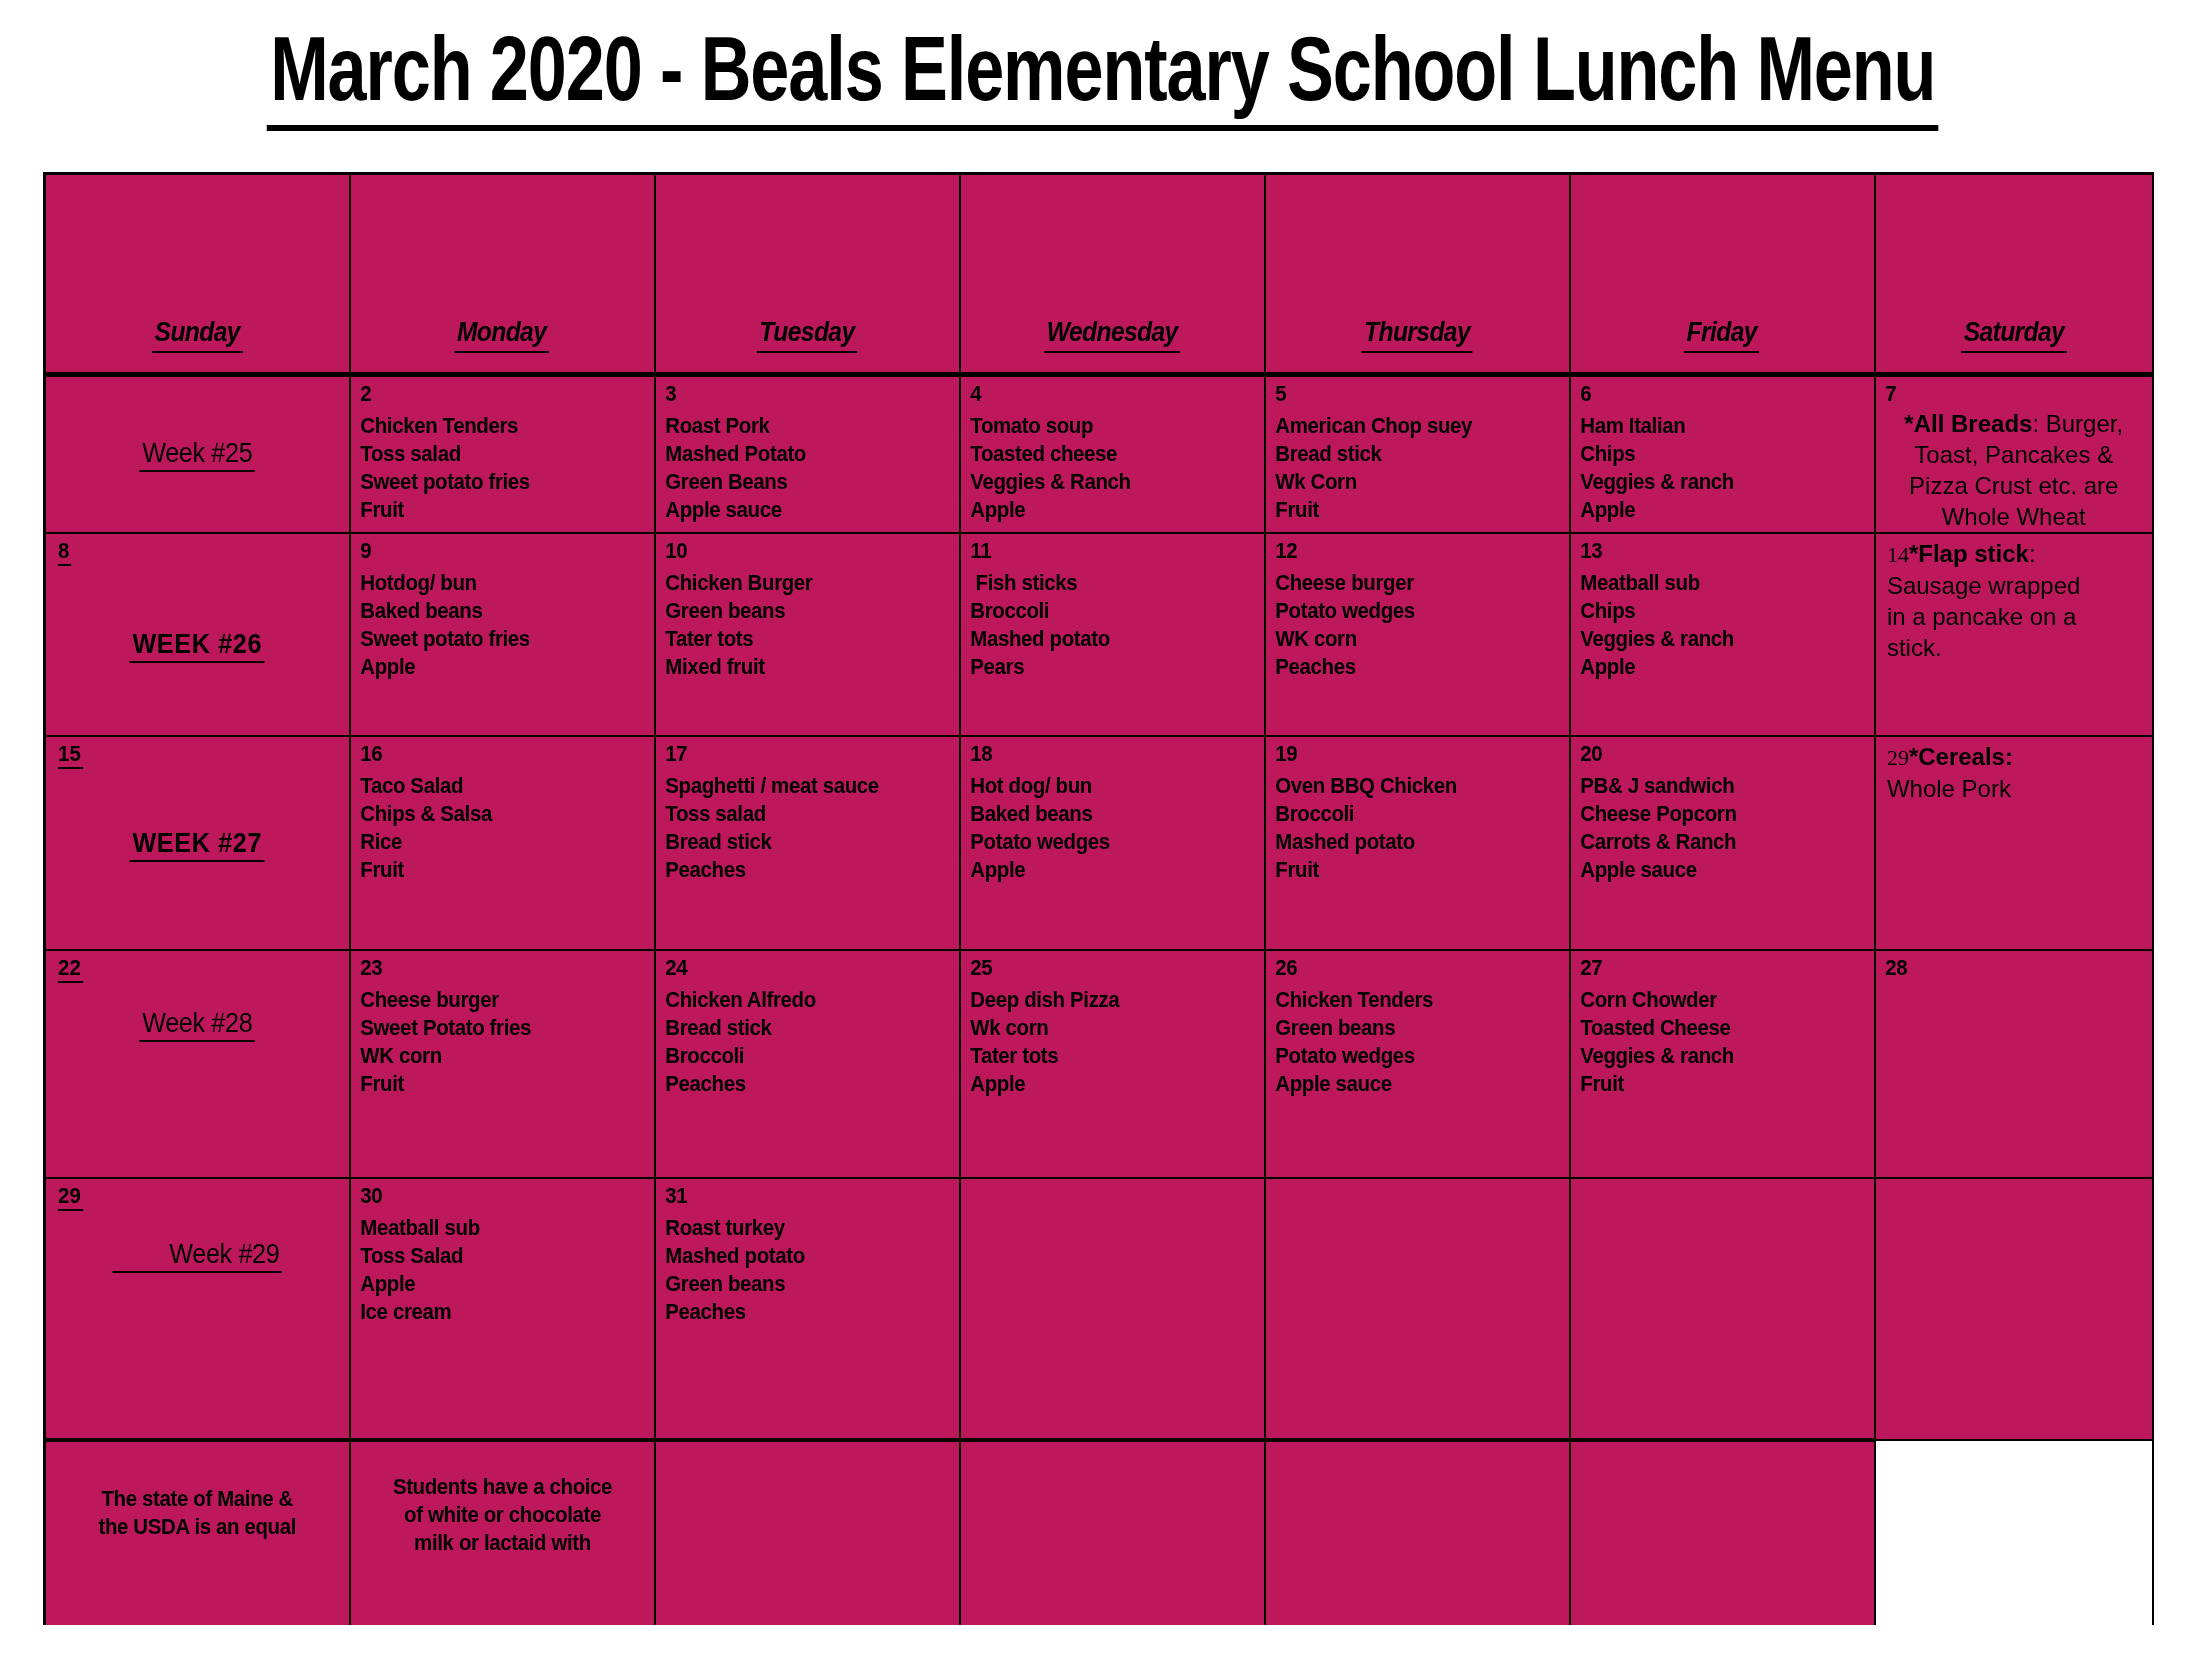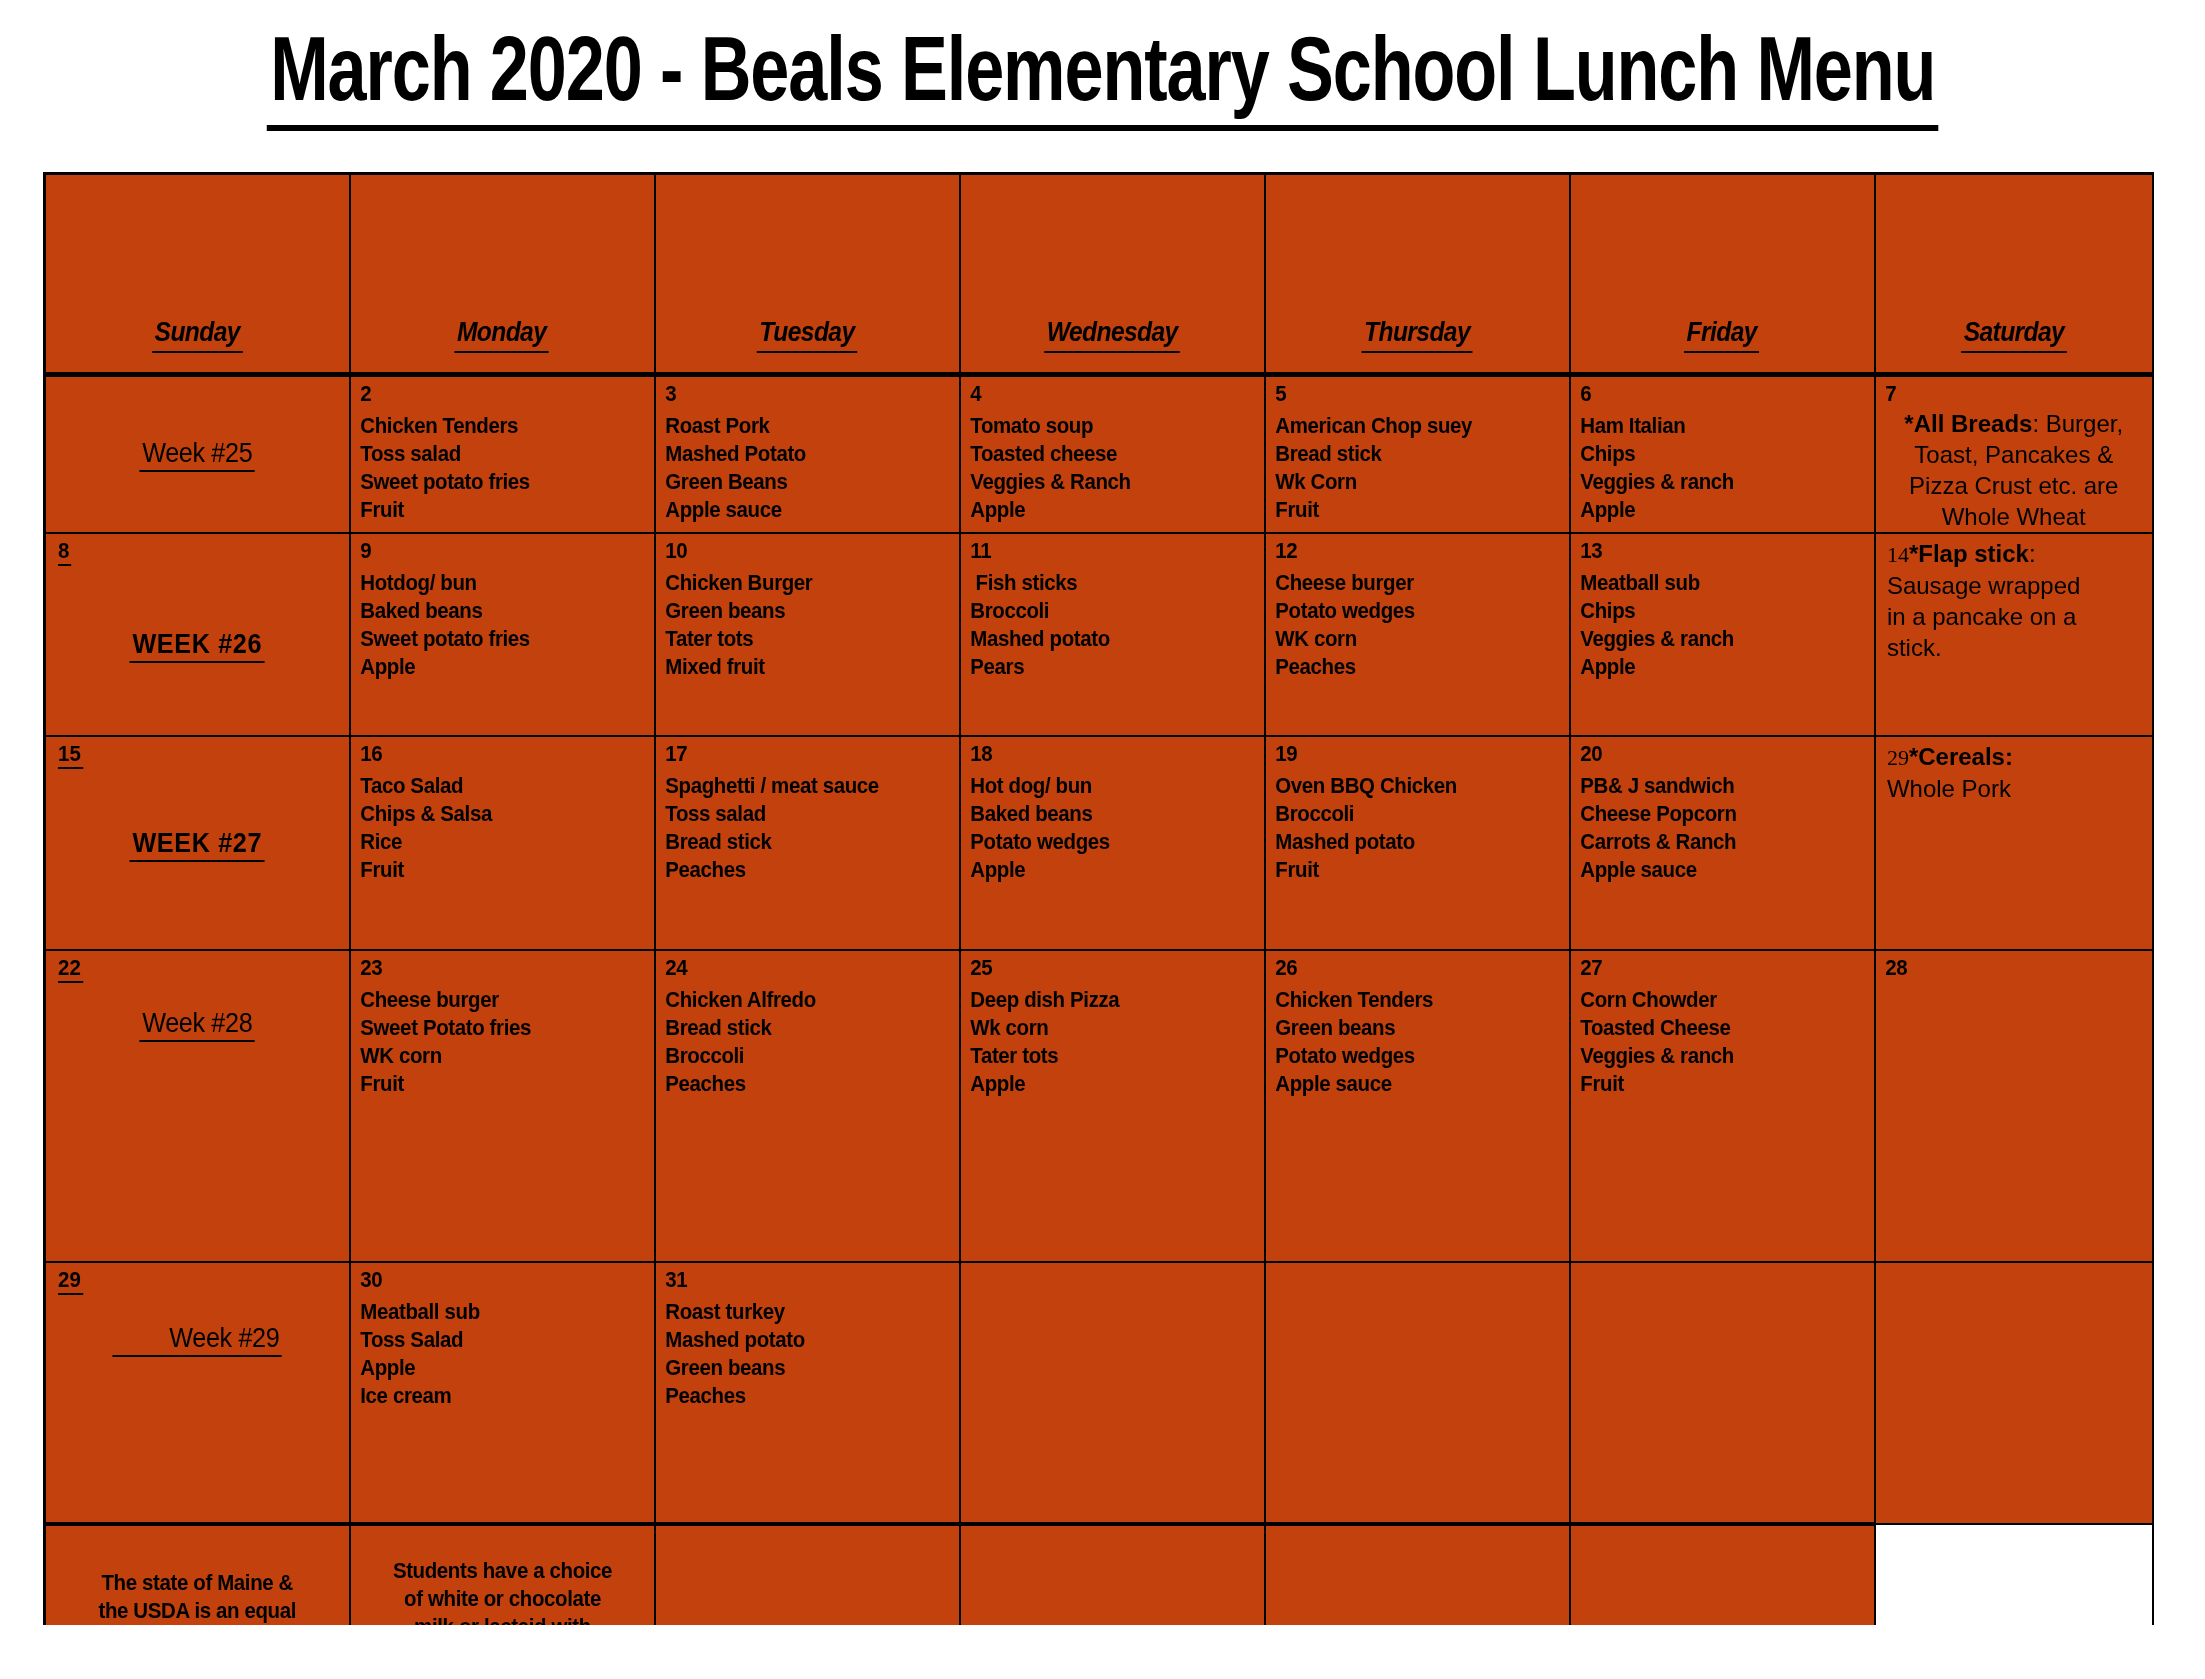--- a/index.html
+++ b/index.html
@@ -12,24 +12,24 @@
   .title{position:absolute;top:20px;left:0;width:2205px;text-align:center;}
   .title-ul{
     display:inline-block;font-size:90px;font-weight:bold;letter-spacing:-1.4px;
     border-bottom:6.4px solid #000;padding:0 4.3px 5.7px 4.3px;line-height:1.1;
     transform:scaleX(.78);transform-origin:center top;white-space:nowrap;
   }
   
   .table-clip{position:absolute;left:43px;top:172px;width:2111px;height:1453px;overflow:hidden;}
   table.cal{border-collapse:collapse;table-layout:fixed;width:2107px;border:3.6px solid #000;}
   col.c-day{width:305px;} col.c-sat{width:279px;}
-  td,th{border:2.1px solid #000;vertical-align:top;padding:0;overflow:hidden;background:#c2410c;}
+  td,th{border:2.1px solid #000;vertical-align:top;padding:0;overflow:hidden;background:#be185d;}
   tr.r-hdr th{height:178px;vertical-align:bottom;padding-bottom:18.5px;border-bottom:5px solid #000;text-align:center;font-weight:normal;}
   tr.r-w25{height:152px;} tr.r-w26{height:203px;} tr.r-w27{height:214px;padding-left:29px;}
-  tr.r-w28{height:312px;} tr.r-w29{height:262px;} tr.r-foot{height:285px;}
+  tr.r-w28{height:228px;} tr.r-w29{height:262px;} tr.r-foot{height:285px;}
   tr.r-foot td{border-top:4.3px solid #000;}
   
   .dayname{
     display:inline-block;font-size:28px;font-weight:bold;font-style:italic;letter-spacing:-0.7px;
     border-bottom:2.8px solid #000;padding:0 2.8px 2.8px 2.8px;
     transform:scaleX(.88);transform-origin:center bottom;white-space:nowrap;
   }
   
   .date{
     font-weight:bold;font-size:22px;line-height:24px;padding:5.7px 0 0 10px;letter-spacing:-0.4px;

